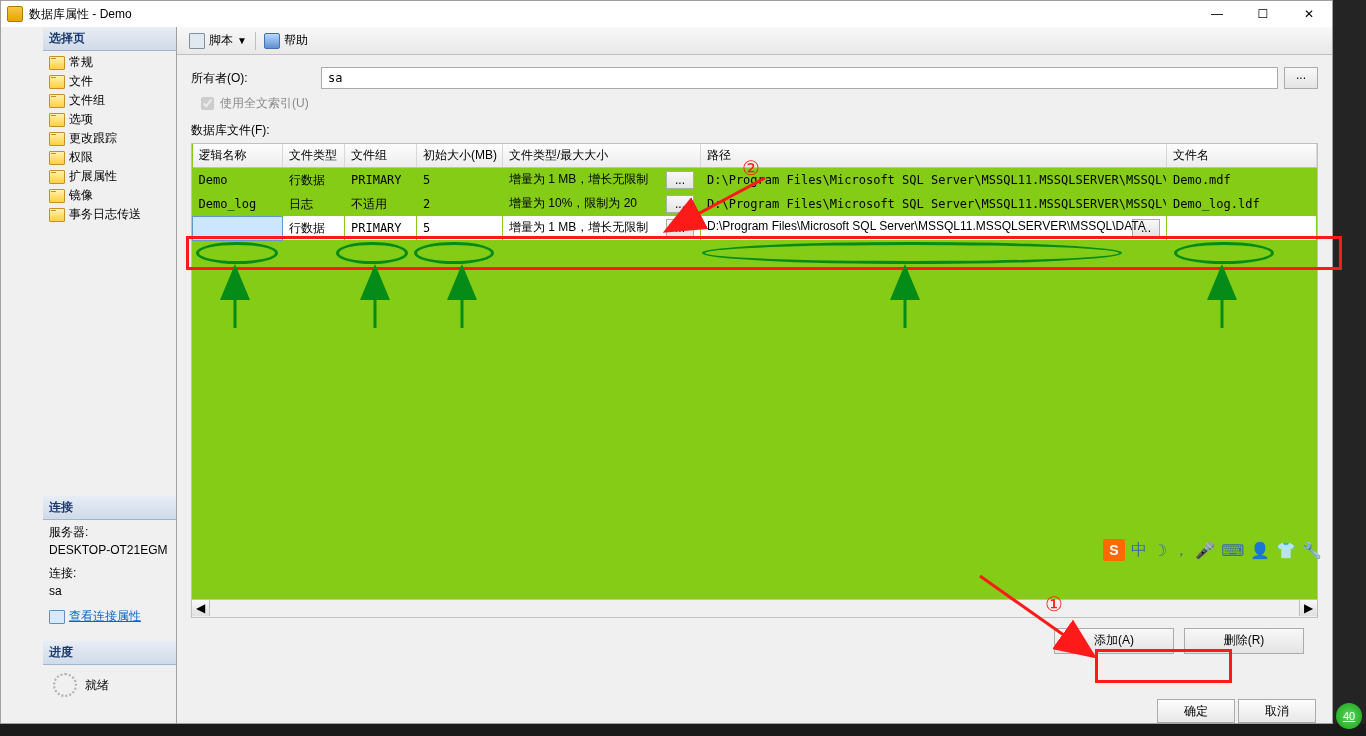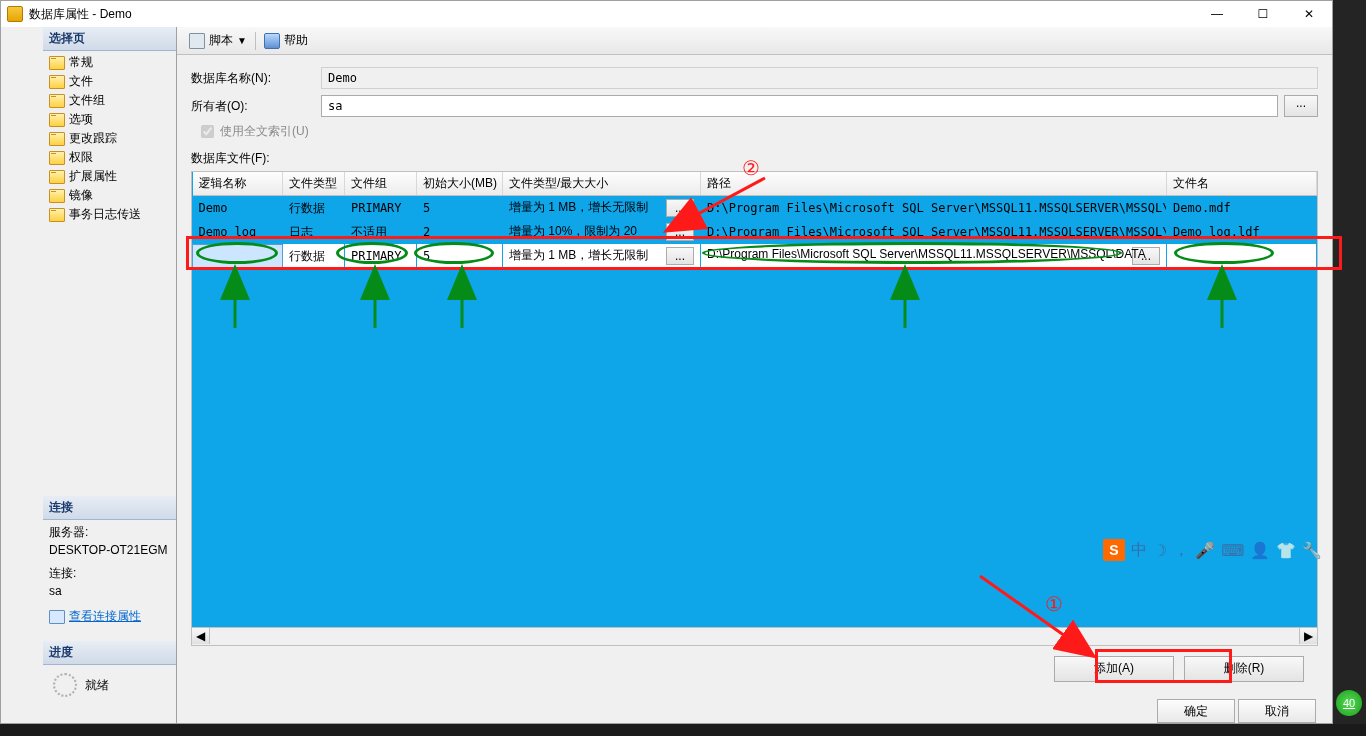--- a/index.html
+++ b/index.html
@@ -43,21 +43,21 @@
 .form-row { display:flex; align-items:center; margin-bottom:6px; }
 .form-label { width: 130px; }
 .form-input { flex:1; height:22px; border:1px solid #ababab; background:#fff; padding:2px 6px; font-family: "NSimSun", monospace; }
 .form-input.ro { background:#f0f0f0; border:1px solid #d0d0d0; }
 .browse-btn { width:34px; height:22px; margin-left:6px; border:1px solid #ababab; background:linear-gradient(#f8f8f8,#e4e4e4); text-align:center; cursor:pointer; }
 .chk { margin: 4px 0 10px 10px; color:#8a8a8a; display:flex; align-items:center; gap:6px;}
 .chk input { accent-color:#888; }
 
 .grid-label { margin: 4px 0 4px 0; }
 .grid { position:relative; }
-.grid-inner { border:1px solid #c0c0c0; background:#0ea5e9; }
+.grid-inner { border:1px solid #c0c0c0; background:#84cc16; }
 table { width:100%; border-collapse: collapse; table-layout: fixed; }
 th { text-align:left; font-weight:normal; padding:3px 6px; background:linear-gradient(#fdfdfd,#ececec); border-right:1px solid #d8d8d8; border-bottom:1px solid #c0c0c0; height:20px; white-space:nowrap; overflow:hidden; }
 td { padding:3px 6px; border-right:1px solid transparent; font-family:"NSimSun","SimSun",monospace; height:22px; white-space:nowrap; overflow:hidden; }
 td .cell-btn { float:right; width:28px; height:18px; border:1px solid #ababab; background:linear-gradient(#f8f8f8,#e4e4e4); text-align:center; line-height:16px; margin-left:4px;}
 .col-logical { width:90px; }
 .col-type { width:62px; }
 .col-fg { width:72px; }
 .col-size { width:86px; }
 .col-grow { width:198px; }
 .col-path { width:466px; }
@@ -87,21 +87,21 @@
 
 .ellipse { position:absolute; border:3px solid #058c18; border-radius:50%; }
 
 
 .ime { position:absolute; right:8px; top:510px; display:flex; align-items:center; gap:6px; background:transparent; padding:2px; }
 .ime .sogou { width:22px; height:22px; background:#ff6a00; color:#fff; display:flex; align-items:center; justify-content:center; font-weight:bold; border-radius:2px; font-size:14px;}
 .ime .i { color:#3a6ea5; font-size:16px; }
 
 
 .taskbar { position:absolute; left:0; bottom:0; width:1366px; height:12px; background:#1a1a1a; }
-.tb-circle { position:absolute; right:4px; bottom:20px; width:26px; height:26px; border-radius:50%; background:radial-gradient(#5cd95c,#16a016); color:#fff; display:flex; align-items:center; justify-content:center; font-size:11px;text-decoration:underline;}
+.tb-circle { position:absolute; right:4px; bottom:7px; width:26px; height:26px; border-radius:50%; background:radial-gradient(#5cd95c,#16a016); color:#fff; display:flex; align-items:center; justify-content:center; font-size:11px;text-decoration:underline;}
 </style>
 </head>
 <body>
 
 <div class="window">
 
   <div class="titlebar">
     <div class="title-icon"></div>
     <div class="title-text">数据库属性 - Demo</div>
     <div class="win-btns">
@@ -181,24 +181,20 @@
           <span class="tb-dd">▼</span>
         </div>
         <div style="width:1px;height:18px;background:#c0c0c0;"></div>
         <div class="tb-btn">
           <span class="tb-help-icon"></span>
           <span>帮助</span>
         </div>
       </div>
 
       <div class="content">
-        <div class="form-row">
-          <div class="form-label">数据库名称(N):</div>
-          <input class="form-input ro" readonly="" value="Demo" style="">
-        </div>
         <div class="form-row">
           <div class="form-label">所有者(O):</div>
           <input class="form-input" value="sa" style="">
           <div class="browse-btn">...</div>
         </div>
         <label class="chk">
           <input type="checkbox" checked="" disabled="" style="">
           <span>使用全文索引(U)</span>
         </label>
 

